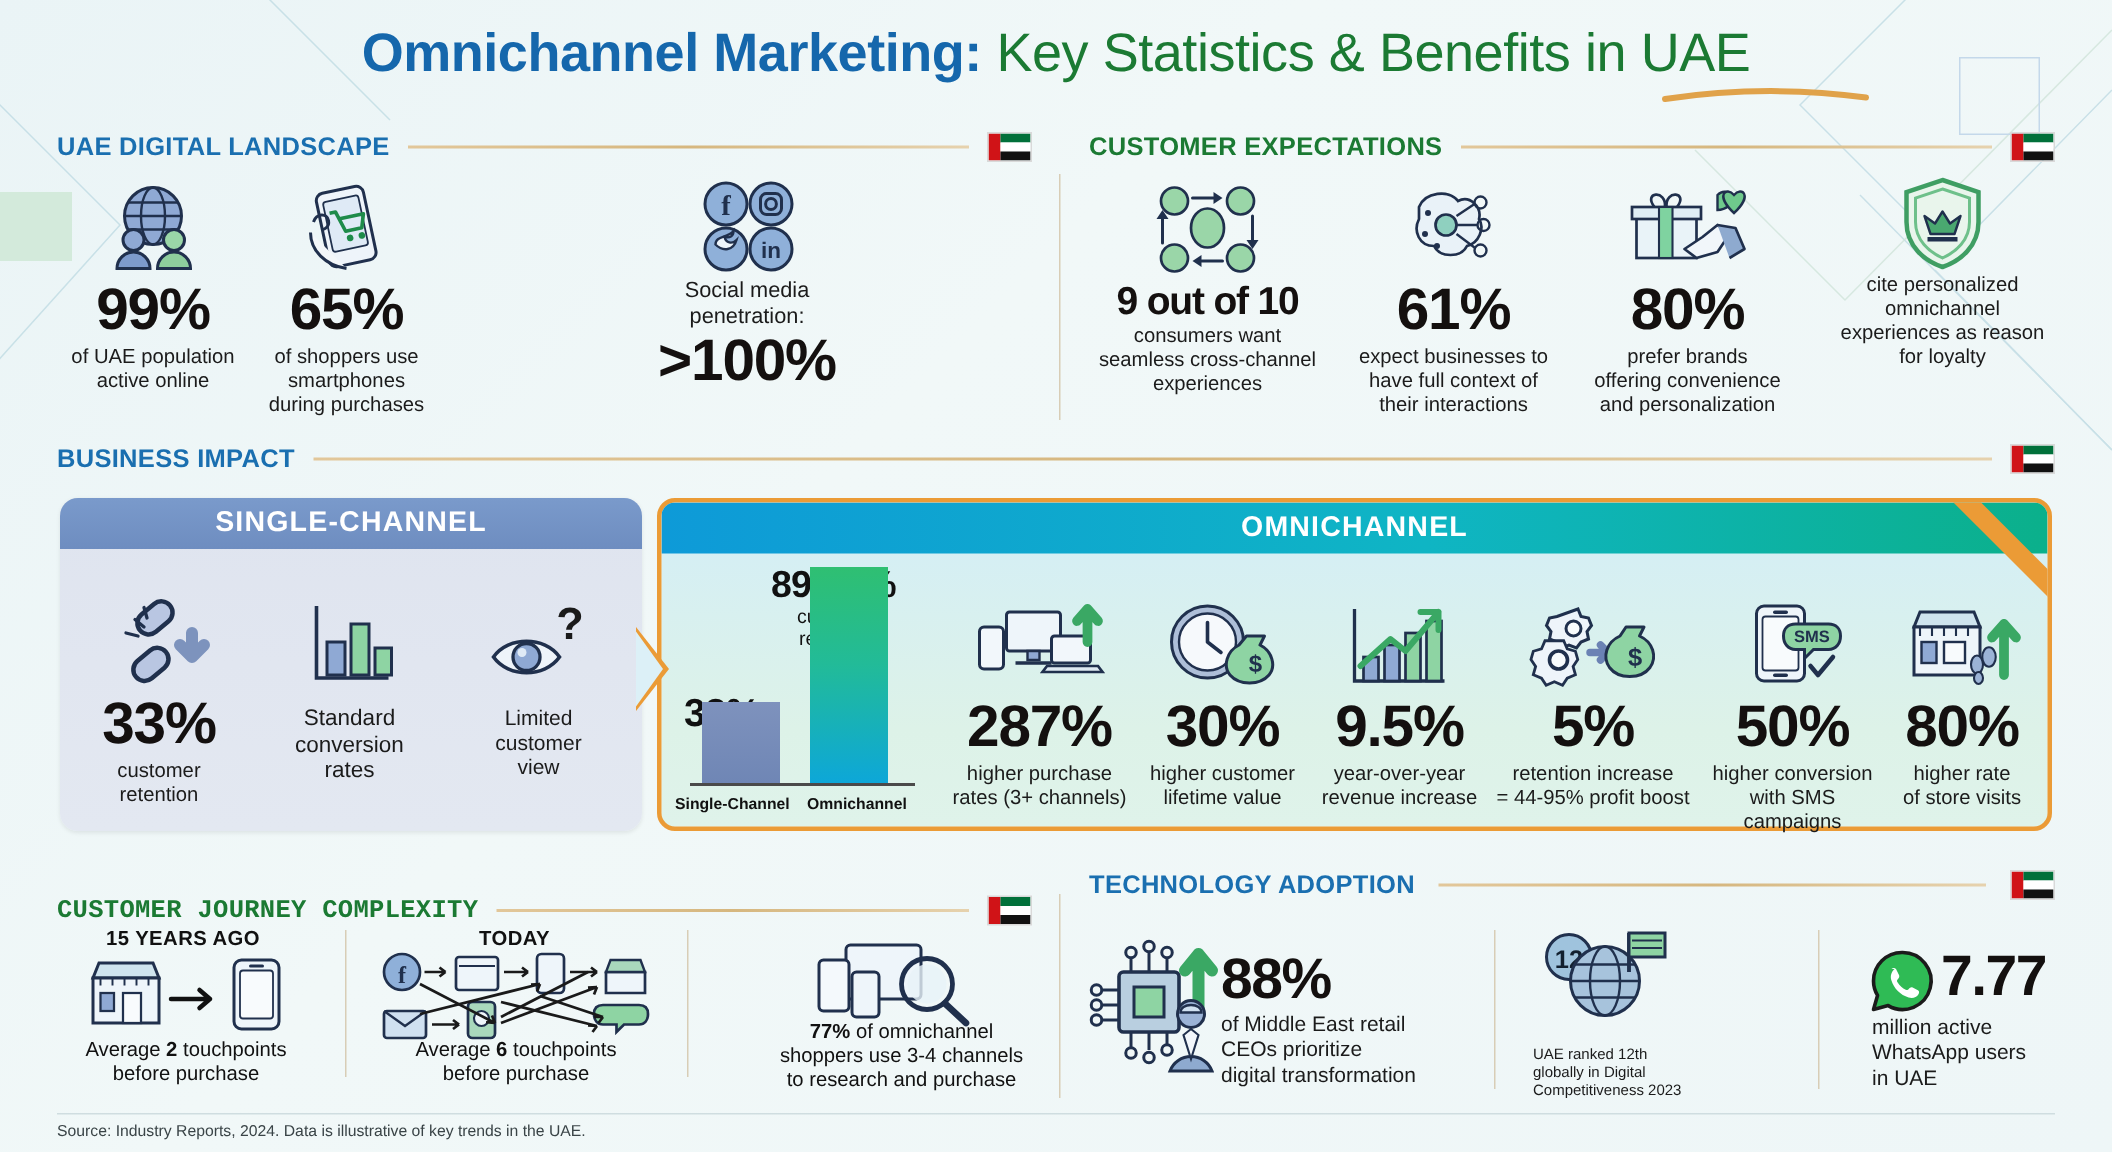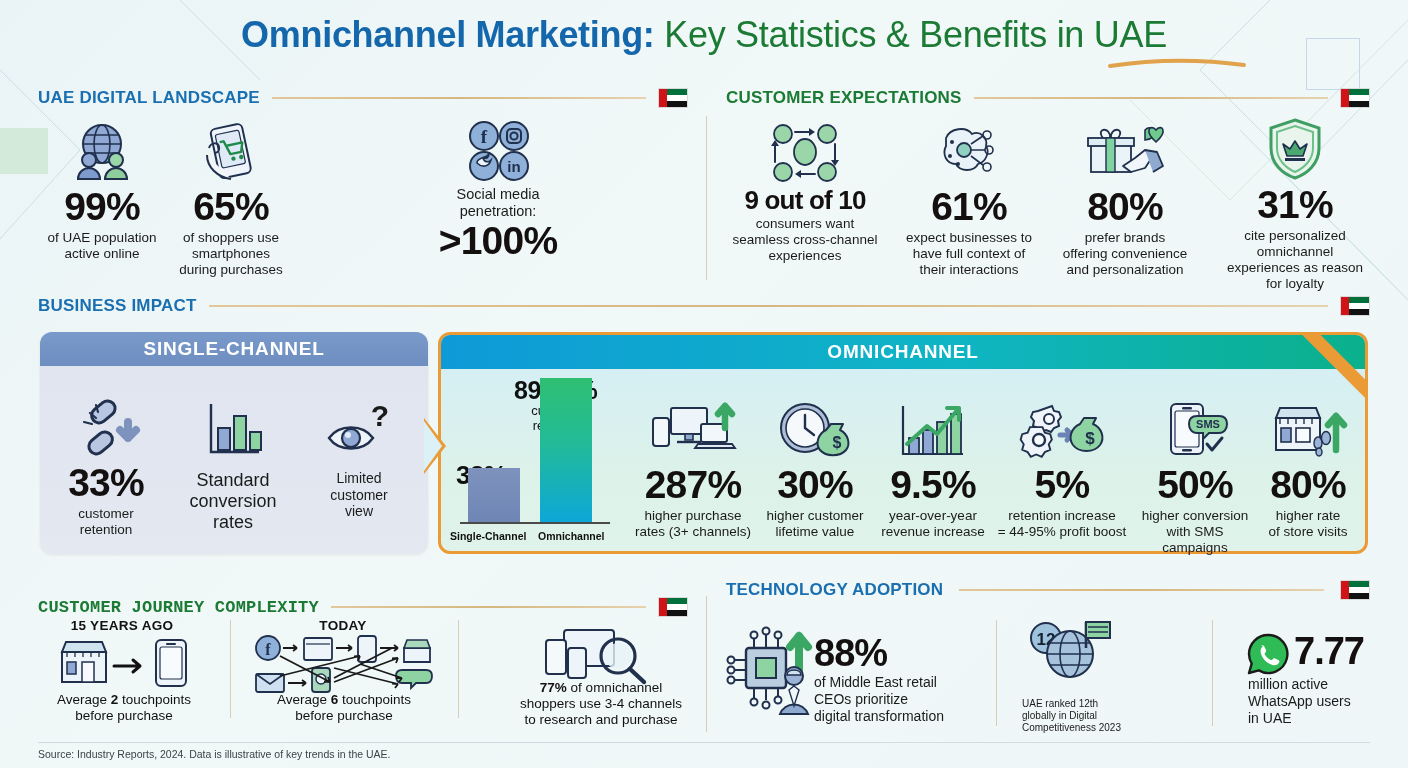--- a/index.html
+++ b/index.html
@@ -367,21 +367,20 @@
 
   <div class="stat" style="left:1210px; top:118px; width:170px;">
     <div class="icon">
       <svg width="58" height="62" viewBox="0 0 58 62">
         <path d="M29 2l24 8v20c0 16-12 26-24 30C17 56 5 46 5 30V10z" fill="#e9f5ec" stroke="#3f9e63" stroke-width="3"></path>
         <path d="M29 8l18 6v16c0 12-9 20-18 24-9-4-18-12-18-24V14z" fill="none" stroke="#6ec08a" stroke-width="2"></path>
         <path d="M17 26l4 12h16l4-12-7 5-5-8-5 8z" fill="#4aa870" stroke="#20304d" stroke-width="1.6" stroke-linejoin="round"></path>
         <rect x="19" y="40" width="20" height="3" fill="#20304d"></rect>
       </svg>
     </div>
-    <div class="big">31%</div>
     <div class="desc" style="white-space:pre-line">cite personalized
 omnichannel
 experiences as reason
 for loyalty</div>
   </div>
 
   <div class="sec-head" style="left:38px; top:296px; width:1332px;">
     <div class="sec-title sec-blue">BUSINESS IMPACT</div>
     <div class="sec-line"></div>
     <div class="flag">
@@ -416,21 +415,21 @@
 
   <div class="stat" style="left:178px; top:396px; width:110px;">
     <div class="icon">
       <svg width="64" height="58" viewBox="0 0 64 58">
         <path d="M10 4v48h48" fill="none" stroke="#20304d" stroke-width="2.4"></path>
         <rect x="17" y="28" width="12" height="22" fill="#8fa9d4" stroke="#20304d" stroke-width="2"></rect>
         <rect x="33" y="16" width="12" height="34" fill="#8ed4a3" stroke="#20304d" stroke-width="2"></rect>
         <rect x="49" y="32" width="11" height="18" fill="#8ed4a3" stroke="#20304d" stroke-width="2"></rect>
       </svg>
     </div>
-    <div class="desc" style="white-space:pre-line;margin-top:12px;font-size:18px">Standard
+    <div class="desc" style="white-space:pre-line;margin-top:12px;font-size:15px">Standard
 conversion
 rates</div>
   </div>
 
   <div class="stat" style="left:304px; top:396px; width:110px;">
     <div class="icon">
       <svg width="72" height="58" viewBox="0 0 72 58">
         <path d="M6 38c10-14 34-14 44 0-10 14-34 14-44 0z" fill="#eef4fa" stroke="#20304d" stroke-width="2.4"></path>
         <circle cx="28" cy="38" r="9" fill="#8fa9d4" stroke="#20304d" stroke-width="2.2"></circle>
         <circle cx="25" cy="35" r="3" fill="#dfeaf6"></circle>

